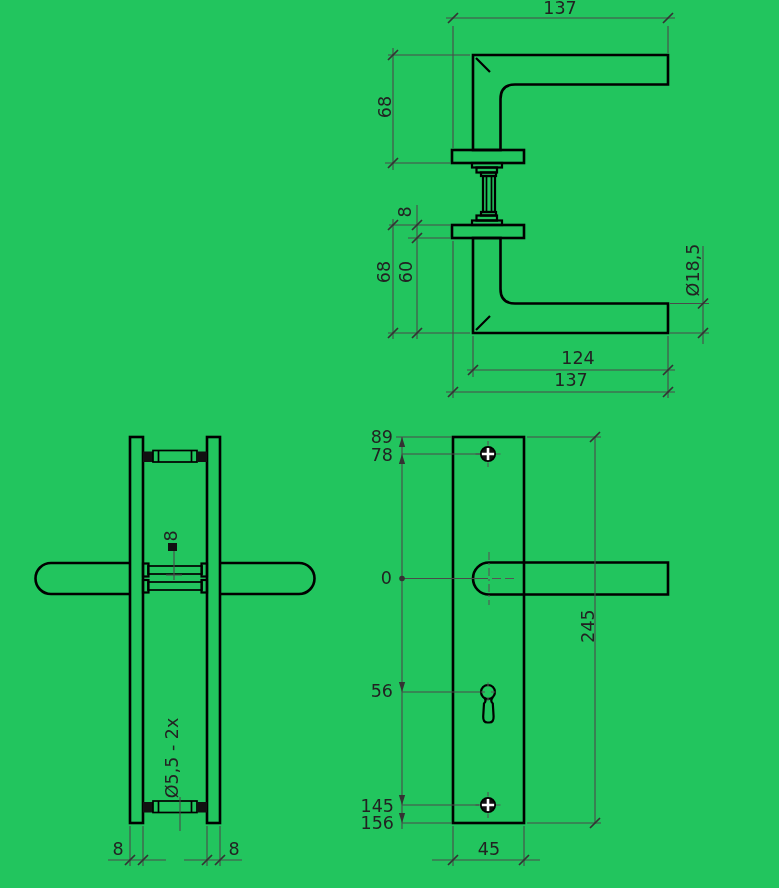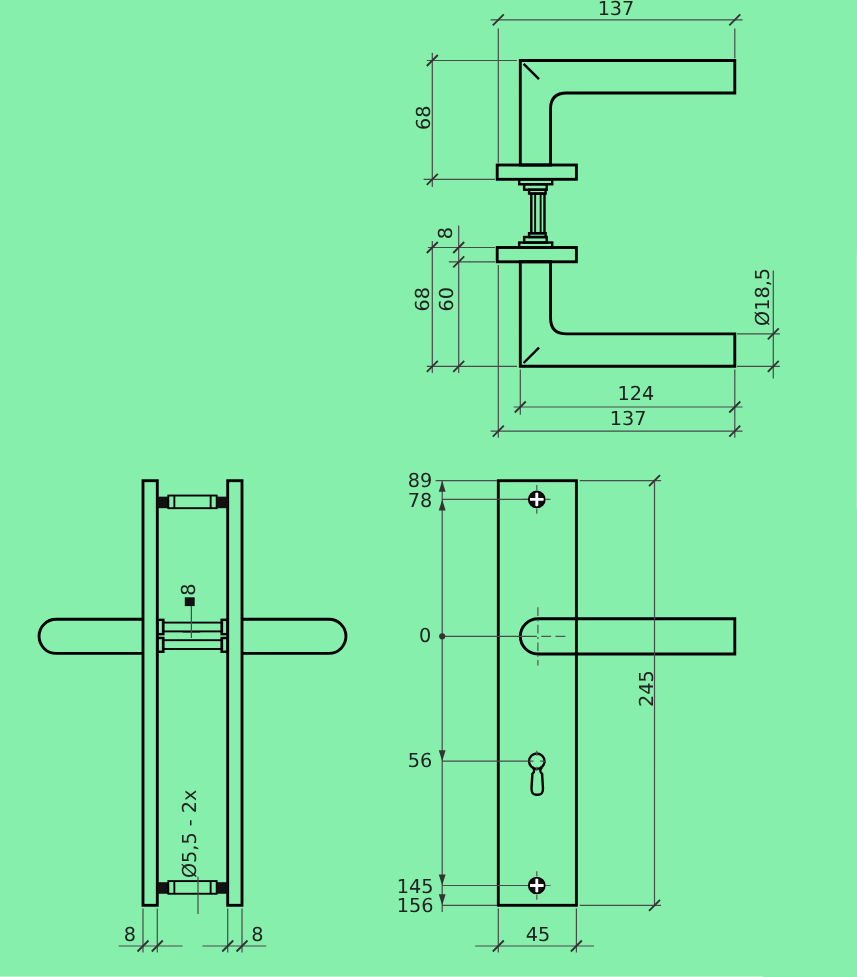--- a/index.html
+++ b/index.html
@@ -1,16 +1,16 @@
 <!DOCTYPE html>
 <html><head>
 <meta charset="utf-8">
 <style>
   html,body{margin:0;padding:0;background:#ffffff;}
-  .canvas{position:relative;width:779px;height:888px;background:#86efac;overflow:hidden;}
+  .canvas{position:relative;width:779px;height:888px;background:#22c55e;overflow:hidden;}
   svg{position:absolute;left:0;top:0;}
   .o  {stroke:#000;stroke-width:2.6;fill:none;stroke-linejoin:miter;stroke-linecap:butt;}
   .o2 {stroke:#000;stroke-width:2.2;fill:none;}
   .o3 {stroke:#000;stroke-width:1.7;fill:none;}
   .dim{stroke:#4a4a4a;stroke-width:1.1;fill:none;}
   .tick{stroke:#333;stroke-width:1.7;fill:none;}
   .cl2{stroke:#555;stroke-width:1.1;fill:none;}
   .arr{fill:#333;stroke:none;}
   .t{font-family:"DejaVu Sans","Liberation Sans",sans-serif;font-size:17.5px;fill:#222;}
 </style>

